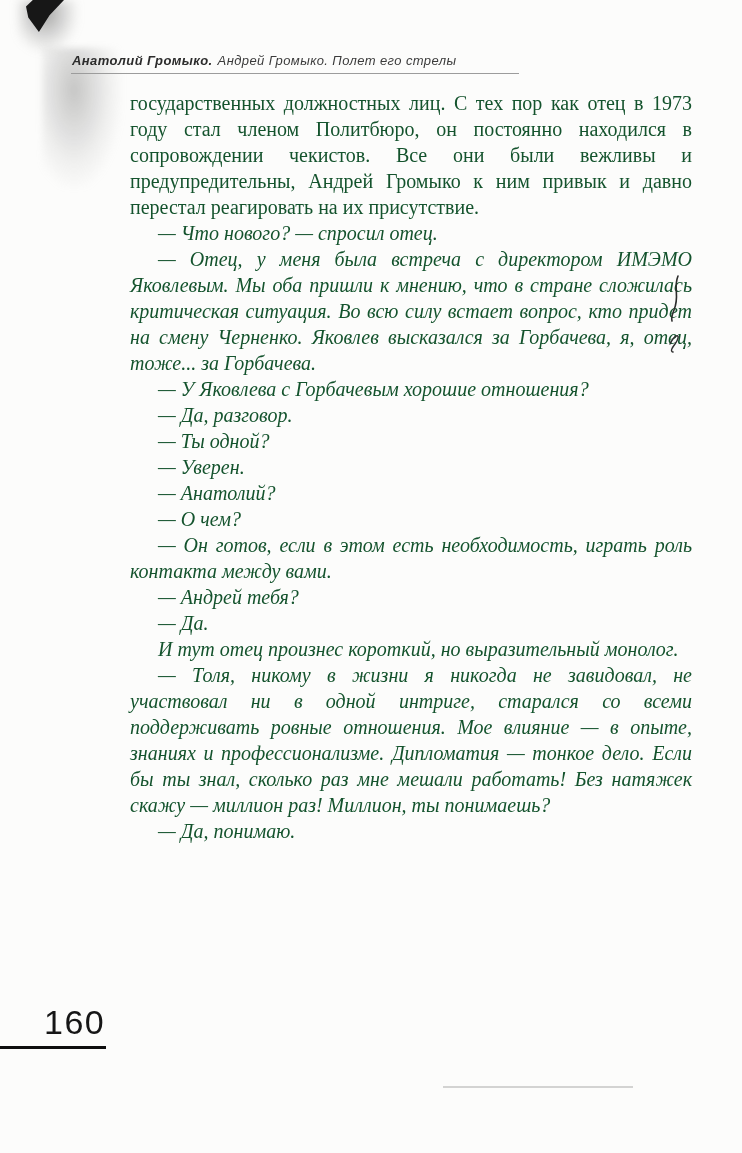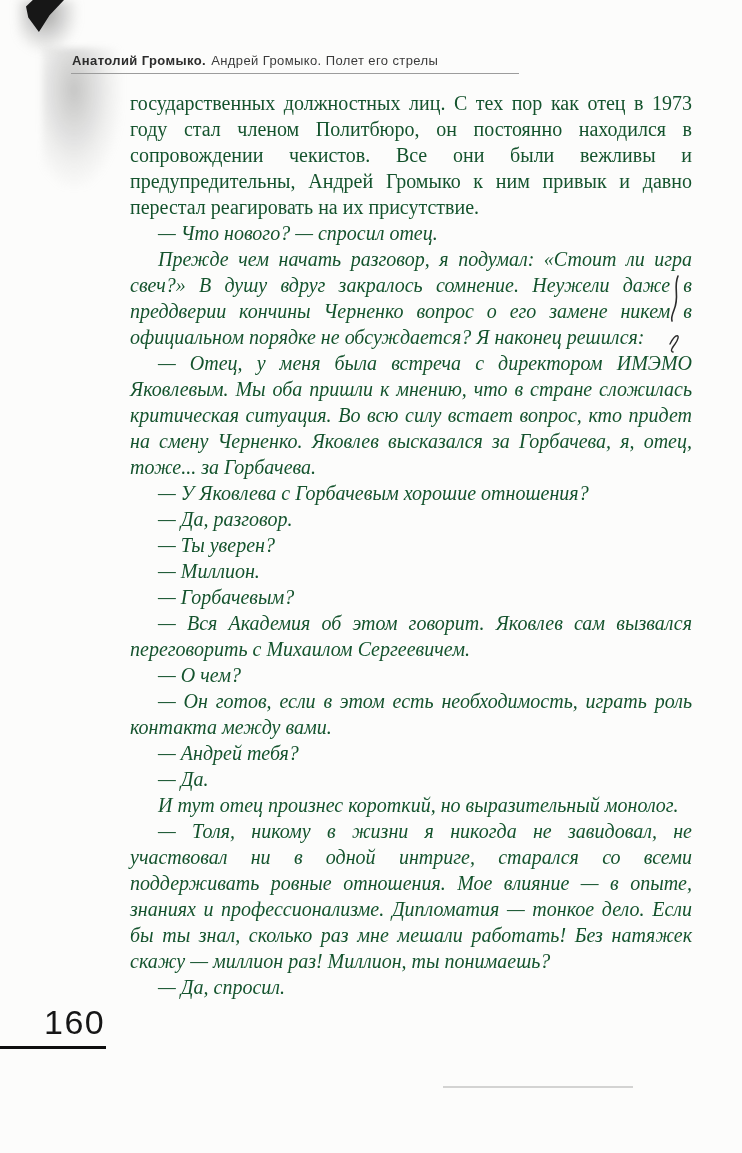--- a/index.html
+++ b/index.html
@@ -43,20 +43,21 @@
     width: 190px; height: 2px;
     background: #ababab; opacity: 0.5; filter: blur(0.6px);
   }
 
   
   .running-head {
     position: absolute; left: 72px; top: 53px;
     font-family: "Liberation Sans", "DejaVu Sans", sans-serif;
     font-size: 13px; color: #3b3b3b; letter-spacing: 0.4px;
     white-space: nowrap;
+    font-style: italic;
   }
   .running-head .author { font-weight: bold; margin-right: 5px; color: #2c2c2c; }
   .head-rule {
     position: absolute; left: 71px; top: 73px;
     width: 448px; height: 1px; background: #9c9c9c;
   }
 
   
   .body-text {
     position: absolute; left: 130px; top: 90px;
@@ -89,35 +90,33 @@
   <div class="artifact margin-smudge"></div>
 
   <header class="running-head">
     <span class="author">Анатолий Громыко.</span><span class="title">Андрей Громыко. Полет его стрелы</span>
   </header>
   <div class="head-rule"></div>
 
   <main class="body-text">
     <p class="para">государственных должностных лиц. С тех пор как отец в 1973 году стал членом Политбюро, он постоянно находился в сопровождении чекистов. Все они были вежливы и предупредительны, Андрей Громыко к ним привык и давно перестал реагировать на их присутствие.</p>
     <p class="para indent">— Что нового? — спросил отец.</p>
-    <p class="para indent">Прежде чем начать разговор, я подумал: «Стоит ли игра свеч?» В душу вдруг закралось сомнение. Неужели даже в преддверии кончины Черненко вопрос о его замене никем в официальном порядке не обсуждается? Я наконец решился:</p>
     <p class="para indent">— Отец, у меня была встреча с директором ИМЭМО Яковлевым. Мы оба пришли к мнению, что в стране сложилась критическая ситуация. Во всю силу встает вопрос, кто придет на смену Черненко. Яковлев высказался за Горбачева, я, отец, тоже... за Горбачева.</p>
     <p class="para indent">— У Яковлева с Горбачевым хорошие отношения?</p>
     <p class="para indent">— Да, разговор.</p>
-    <p class="para indent">— Ты уверен?</p>
-    <p class="para indent">— Миллион.</p>
-    <p class="para indent">— Горбачевым?</p>
-    <p class="para indent">— Вся Академия об этом говорит. Яковлев сам вызвался переговорить с Михаилом Сергеевичем.</p>
+    <p class="para indent">— Ты одной?</p>
+    <p class="para indent">— Уверен.</p>
+    <p class="para indent">— Анатолий?</p>
     <p class="para indent">— О чем?</p>
     <p class="para indent">— Он готов, если в этом есть необходимость, играть роль контакта между вами.</p>
     <p class="para indent">— Андрей тебя?</p>
     <p class="para indent">— Да.</p>
     <p class="para indent">И тут отец произнес короткий, но выразительный монолог.</p>
     <p class="para indent">— Толя, никому в жизни я никогда не завидовал, не участвовал ни в одной интриге, старался со всеми поддерживать ровные отношения. Мое влияние — в опыте, знаниях и профессионализме. Дипломатия — тонкое дело. Если бы ты знал, сколько раз мне мешали работать! Без натяжек скажу — миллион раз! Миллион, ты понимаешь?</p>
-    <p class="para indent">— Да, спросил.</p>
+    <p class="para indent">— Да, понимаю.</p>
   </main>
 
   <svg class="artifact pen-marks" viewBox="0 0 40 90" xmlns="http://www.w3.org/2000/svg">
     <path d="M20,2 C15,14 22,22 16,36 C14,41 13,44 14,47" fill="none" stroke="#2c2c2c" stroke-width="1.6" stroke-linecap="round"></path>
     <path d="M12,70 C18,58 24,60 17,70 C14,74 12,77 15,78" fill="none" stroke="#2c2c2c" stroke-width="1.4" stroke-linecap="round"></path>
   </svg>
 
   <div class="page-number">160</div>
   <div class="page-number-rule"></div>
 

